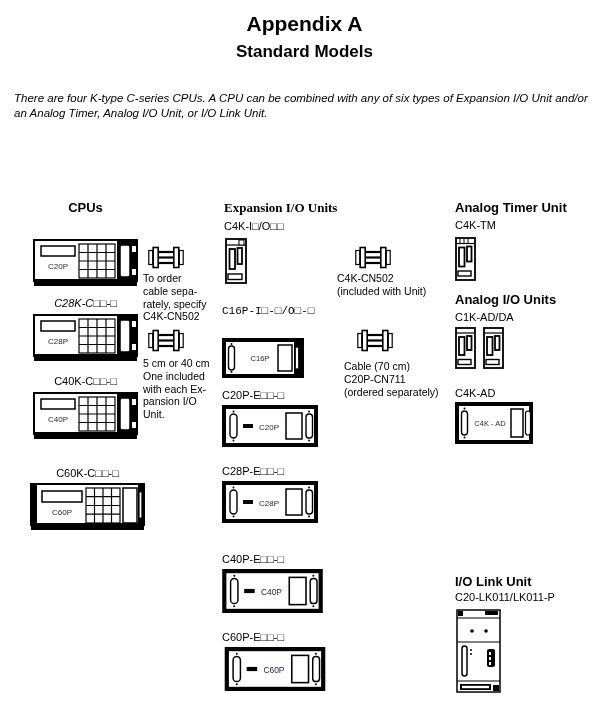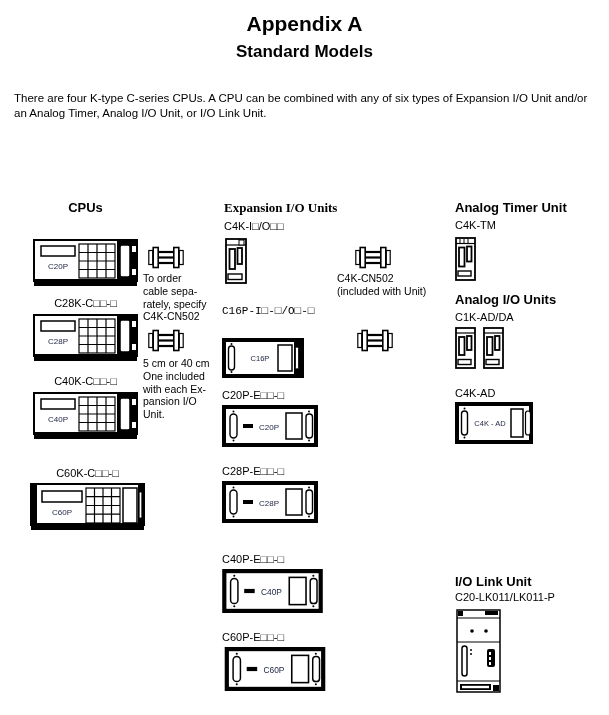--- a/index.html
+++ b/index.html
@@ -15,21 +15,21 @@
   .title{
     width:609px;text-align:center;top:12px;left:0;
     font-size:21px;font-weight:bold;color:#000;
   }
   .subtitle{
     width:609px;text-align:center;top:42px;left:0;
     font-size:17px;font-weight:bold;color:#000;
   }
   .intro{
     left:14px;top:91px;width:586px;
-    font-size:11.5px;line-height:1.32;color:#000;
+    font-size:11.5px;line-height:1.32;color:#000;font-style:italic;
   }
   .col-header{
     font-size:13px;font-weight:bold;color:#000;white-space:nowrap;
   }
   .model{
     font-size:11px;color:#000;white-space:nowrap;
   }
   .center{text-align:center;}
   .note{
     font-size:10.5px;line-height:1.22;color:#000;
@@ -74,21 +74,21 @@
         <line x1="55" y1="5" x2="55" y2="39"></line>
           <line x1="64" y1="5" x2="64" y2="39"></line>
           <line x1="73" y1="5" x2="73" y2="39"></line>
         <line x1="46" y1="13.5" x2="82" y2="13.5"></line>
           <line x1="46" y1="22" x2="82" y2="22"></line>
           <line x1="46" y1="30.5" x2="82" y2="30.5"></line>
       </g>
     </svg>
   </div>
 
-  <div class="abs model center" style="left:33px;top:297px;width:105px;">C28K-C□□-□</div>
+  <div class="abs model center" style="left:33px;top:297px;width:105px;font-style:italic;">C28K-C□□-□</div>
   <div class="abs" style="left:33px;top:314px;">
     <svg width="105" height="48" viewBox="0 0 105 48">
       <rect x="1" y="1" width="103" height="41" fill="#fff" stroke="#000" stroke-width="2"></rect>
       <rect x="1" y="40" width="103" height="7" fill="#000"></rect>
       <rect x="84" y="2" width="20" height="40" fill="#000"></rect>
       <rect x="87" y="6" width="10" height="32" rx="2" fill="#fff" stroke="#000" stroke-width="1.5"></rect>
       <rect x="99" y="7" width="4" height="6" fill="#fff"></rect>
       <rect x="99" y="30" width="4" height="6" fill="#fff"></rect>
       <rect x="8" y="7" width="34" height="10" fill="#fff" stroke="#000" stroke-width="1.5"></rect>
       <text x="25" y="30" text-anchor="middle" class="dev-label">C28P</text>
@@ -301,20 +301,23 @@
       <rect x="31.2" y="4.5" width="4" height="14" fill="#fff" stroke="#000" stroke-width="1.2"></rect>
       <rect x="5.2" y="1.5" width="5" height="20" fill="#fff" stroke="#000" stroke-width="1.6"></rect>
       <rect x="25.8" y="1.5" width="5" height="20" fill="#fff" stroke="#000" stroke-width="1.6"></rect>
       <g stroke="#000" stroke-width="2.2">
         <line x1="10.5" y1="6" x2="25.5" y2="6"></line>
         <line x1="10.5" y1="11.5" x2="25.5" y2="11.5"></line>
         <line x1="10.5" y1="17" x2="25.5" y2="17"></line>
       </g>
     </svg>
   </div>
+  <div class="abs note" style="left:344px;top:360px;width:115px;">Cable (70 cm)
+C20P-CN711
+(ordered separately)</div>
 
   <div class="abs col-header" style="left:455px;top:200px;">Analog Timer Unit</div>
   <div class="abs model" style="left:455px;top:219px;">C4K-TM</div>
   <div class="abs" style="left:455px;top:237px;">
     <svg width="21" height="44" viewBox="0 0 21 44">
       <rect x="1" y="1" width="19" height="42" fill="#fff" stroke="#000" stroke-width="1.8"></rect>
       <line x1="1" y1="6.5" x2="20" y2="6.5" stroke="#000" stroke-width="1.2"></line>
       <g stroke="#000" stroke-width="1">
         <line x1="5" y1="1.5" x2="5" y2="6.5"></line>
           <line x1="9" y1="1.5" x2="9" y2="6.5"></line>

